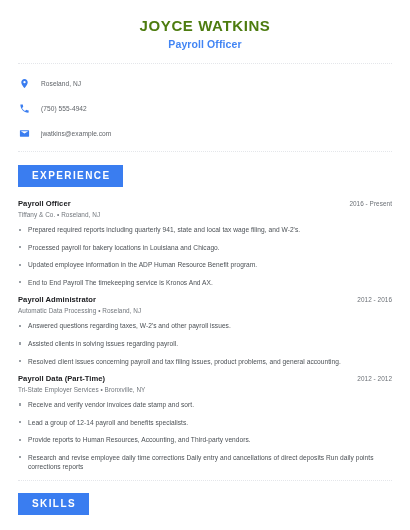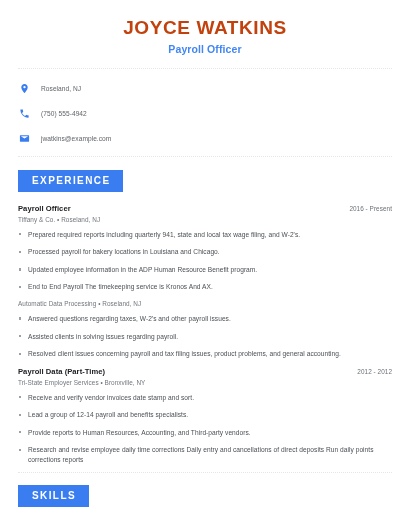--- a/index.html
+++ b/index.html
@@ -22,24 +22,24 @@
     padding: 0 18px;
     position: relative;
   }
 
   
   .header {
     padding-top: 17px;
     text-align: center;
   }
   .name {
-    font-size: 19px;
+    font-size: 15px;
     font-weight: bold;
     letter-spacing: 0.6px;
-    color: #c2410c;
+    color: #4d7c0f;
     line-height: 1.15;
     margin: 0;
   }
   .title {
     font-size: 10.5px;
     font-weight: bold;
     color: #4285f4;
     margin-top: 4px;
     letter-spacing: 0.1px;
   }
@@ -193,20 +193,24 @@
         <div class="job-org">Tiffany &amp; Co. • Roseland, NJ</div>
         <ul class="bullets">
           <li>Prepared required reports including quarterly 941, state and local tax wage filing, and W-2's.</li>
           <li>Processed payroll for bakery locations in Louisiana and Chicago.</li>
           <li>Updated employee information in the ADP Human Resource Benefit program.</li>
           <li>End to End Payroll The timekeeping service is Kronos And AX.</li>
         </ul>
       </div>
 
       <div class="job">
+        <div class="job-head">
+          <span class="job-role">Payroll Administrator</span>
+          <span class="job-dates">2012 - 2016</span>
+        </div>
         <div class="job-org">Automatic Data Processing • Roseland, NJ</div>
         <ul class="bullets">
           <li>Answered questions regarding taxes, W-2's and other payroll issues.</li>
           <li>Assisted clients in solving issues regarding payroll.</li>
           <li>Resolved client issues concerning payroll and tax filing issues, product problems, and general accounting.</li>
         </ul>
       </div>
 
       <div class="job">
         <div class="job-head">

